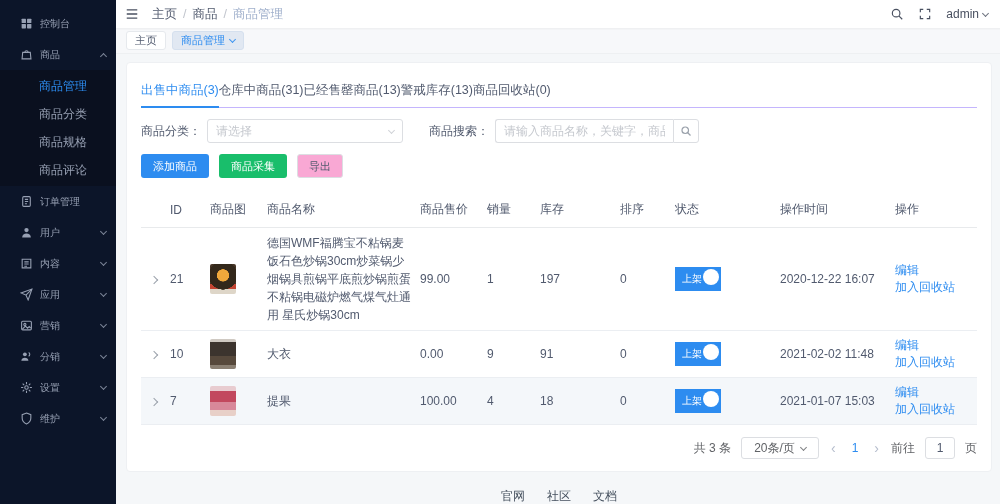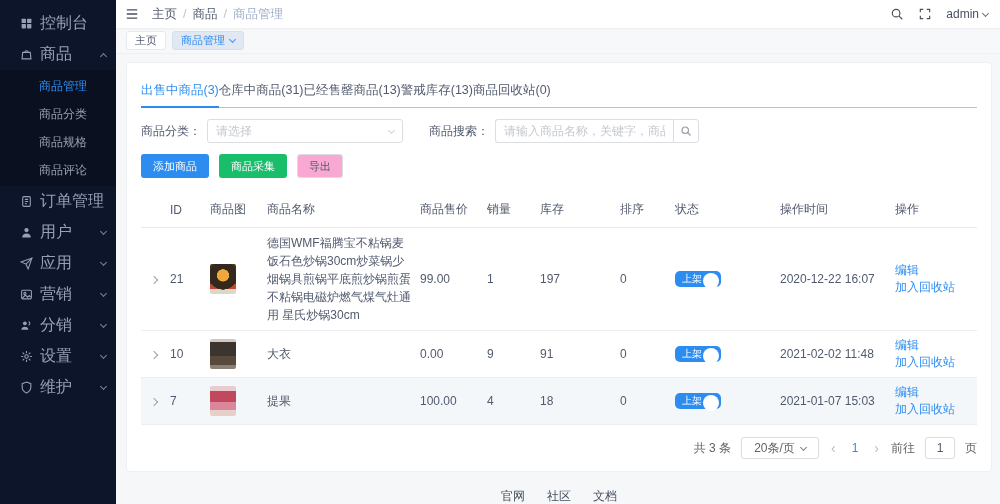--- a/index.html
+++ b/index.html
@@ -6,21 +6,21 @@
   html,body { width:1000px; height:504px; overflow:hidden; font-family:"Liberation Sans","DejaVu Sans",sans-serif; font-size:12px; background:#f5f7f9; }
   .app { display:flex; width:1000px; height:504px; }
 
   
   .sidebar { width:116px; min-width:116px; height:504px; background:#0c1529; color:#8b95a7; overflow:hidden; }
   .logo { height:30px; display:flex; align-items:center; justify-content:center; color:#fff; font-size:15px; font-weight:bold; letter-spacing:.5px; }
   .logo .accent { color:#2d8cf0; }
   .logo .m-wrap { position:relative; }
   .logo .ring { position:absolute; top:-4px; left:50%; margin-left:-3px; width:5px; height:5px; border:1px solid #e8eef5; border-radius:50%; }
   .nav { padding-top:8px; }
-  .nav-item { display:flex; align-items:center; height:31px; padding:0 10px 0 20px; cursor:pointer; font-size:16px; color:#97a0b3; }
+  .nav-item { display:flex; align-items:center; height:31px; padding:0 10px 0 20px; cursor:pointer; font-size:10px; color:#97a0b3; }
   .nav-item .ic { width:13px; height:13px; margin-right:7px; flex:none; }
   .nav-item .lbl { flex:1; white-space:nowrap; }
   .chev { display:inline-block; width:5px; height:5px; border-right:1px solid currentColor; border-bottom:1px solid currentColor; transform:rotate(45deg); margin-top:-2px; opacity:.8; }
   .chev.up { transform:rotate(-135deg); margin-top:3px; }
   .submenu { background:#0a101f; padding:2px 0; }
   .sub-item { height:28px; line-height:28px; padding-left:39px; color:#97a0b3; cursor:pointer; white-space:nowrap; }
   .sub-item.active { color:#2d8cf0; }
 
   
   .right { flex:1; display:flex; flex-direction:column; height:504px; }
@@ -70,21 +70,21 @@
   table { border-collapse:collapse; table-layout:fixed; width:836px; margin-top:14px; }
   th { text-align:left; font-weight:normal; color:#515a6e; font-size:12px; padding:9px 4px; border-bottom:1px solid #e8eaec; white-space:nowrap; }
   td { font-size:12px; color:#515a6e; padding:6px 4px; border-bottom:1px solid #ebeef2; vertical-align:middle; }
   tr.striped td { background:#f4f7fa; }
   .expand { display:inline-block; width:6px; height:6px; border-top:1px solid #9aa1ab; border-right:1px solid #9aa1ab; transform:rotate(45deg); cursor:pointer; margin-left:6px; }
   .pimg { width:26px; height:30px; border-radius:2px; }
   .img-wok { background-image:radial-gradient(circle at 50% 38%, #f0a83c 0 26%, #33281b 28% 62%, rgba(0,0,0,0) 63%), linear-gradient(180deg,#463526 0 66%,#c24532 66% 82%,#ded6c8 82%); }
   .img-coat { background:linear-gradient(180deg,#cfc9c2 0 10%,#3c342e 10% 58%,#57493c 58% 86%,#8a7f72 86%); }
   .img-fruit { background:linear-gradient(180deg,#e8ccd0 0 16%,#c2485e 16% 55%,#d8889a 55% 80%,#e8d0c8 80%); }
   .pname { line-height:1.5; }
-  .switch { width:46px; height:16px; border-radius:5px; background:#2d8cf0; position:relative; display:flex; align-items:center; cursor:pointer; }
+  .switch { width:46px; height:24px; border-radius:0; background:#2d8cf0; position:relative; display:flex; align-items:center; cursor:pointer; }
   .switch .sw-label { color:#fff; font-size:10px; margin-left:7px; }
   .switch .knob { position:absolute; right:2px; top:2px; width:16px; height:16px; background:#fff; border-radius:50%; }
   a.op { color:#2d8cf0; text-decoration:none; cursor:pointer; margin-right:8px; white-space:nowrap; }
 
   
   .pager { display:flex; justify-content:flex-end; align-items:center; gap:10px; margin-top:12px; color:#606266; }
   .psize { width:78px; height:22px; border:1px solid #dcdee2; border-radius:3px; display:flex; align-items:center; justify-content:center; gap:6px; color:#606266; cursor:pointer; }
   .parrow { color:#b4bccc; font-size:14px; cursor:pointer; padding:0 2px; }
   .pnum { color:#2d8cf0; padding:0 4px; cursor:pointer; }
   .goto-inp { width:30px; height:22px; border:1px solid #dcdee2; border-radius:3px; text-align:center; font-size:12px; color:#515a6e; outline:none; }
@@ -131,20 +131,28 @@
             <path d="M9 8h6M9 12h6M9 16h4"></path>
           </svg>
         <span class="lbl">订单管理</span>
       </div>
       <div class="nav-item">
         <svg class="ic" viewBox="0 0 24 24" fill="currentColor">
             <circle cx="12" cy="7.5" r="4"></circle>
             <path d="M4 21c0-4.4 3.6-7 8-7s8 2.6 8 7z"></path>
           </svg>
         <span class="lbl">用户</span>
+        <span class="chev"></span>
+      </div>
+      <div class="nav-item">
+        <svg class="ic" viewBox="0 0 24 24" fill="none" stroke="currentColor" stroke-width="2">
+            <path d="M4 4h16v16H4z"></path>
+            <path d="M8 9h8M8 13h8M8 17h5"></path>
+          </svg>
+        <span class="lbl">内容</span>
         <span class="chev"></span>
       </div>
       <div class="nav-item">
         <svg class="ic" viewBox="0 0 24 24" fill="none" stroke="currentColor" stroke-width="2">
             <path d="M22 2L11 13"></path>
             <path d="M22 2l-7 20-4-9-9-4z"></path>
           </svg>
         <span class="lbl">应用</span>
         <span class="chev"></span>
       </div>

